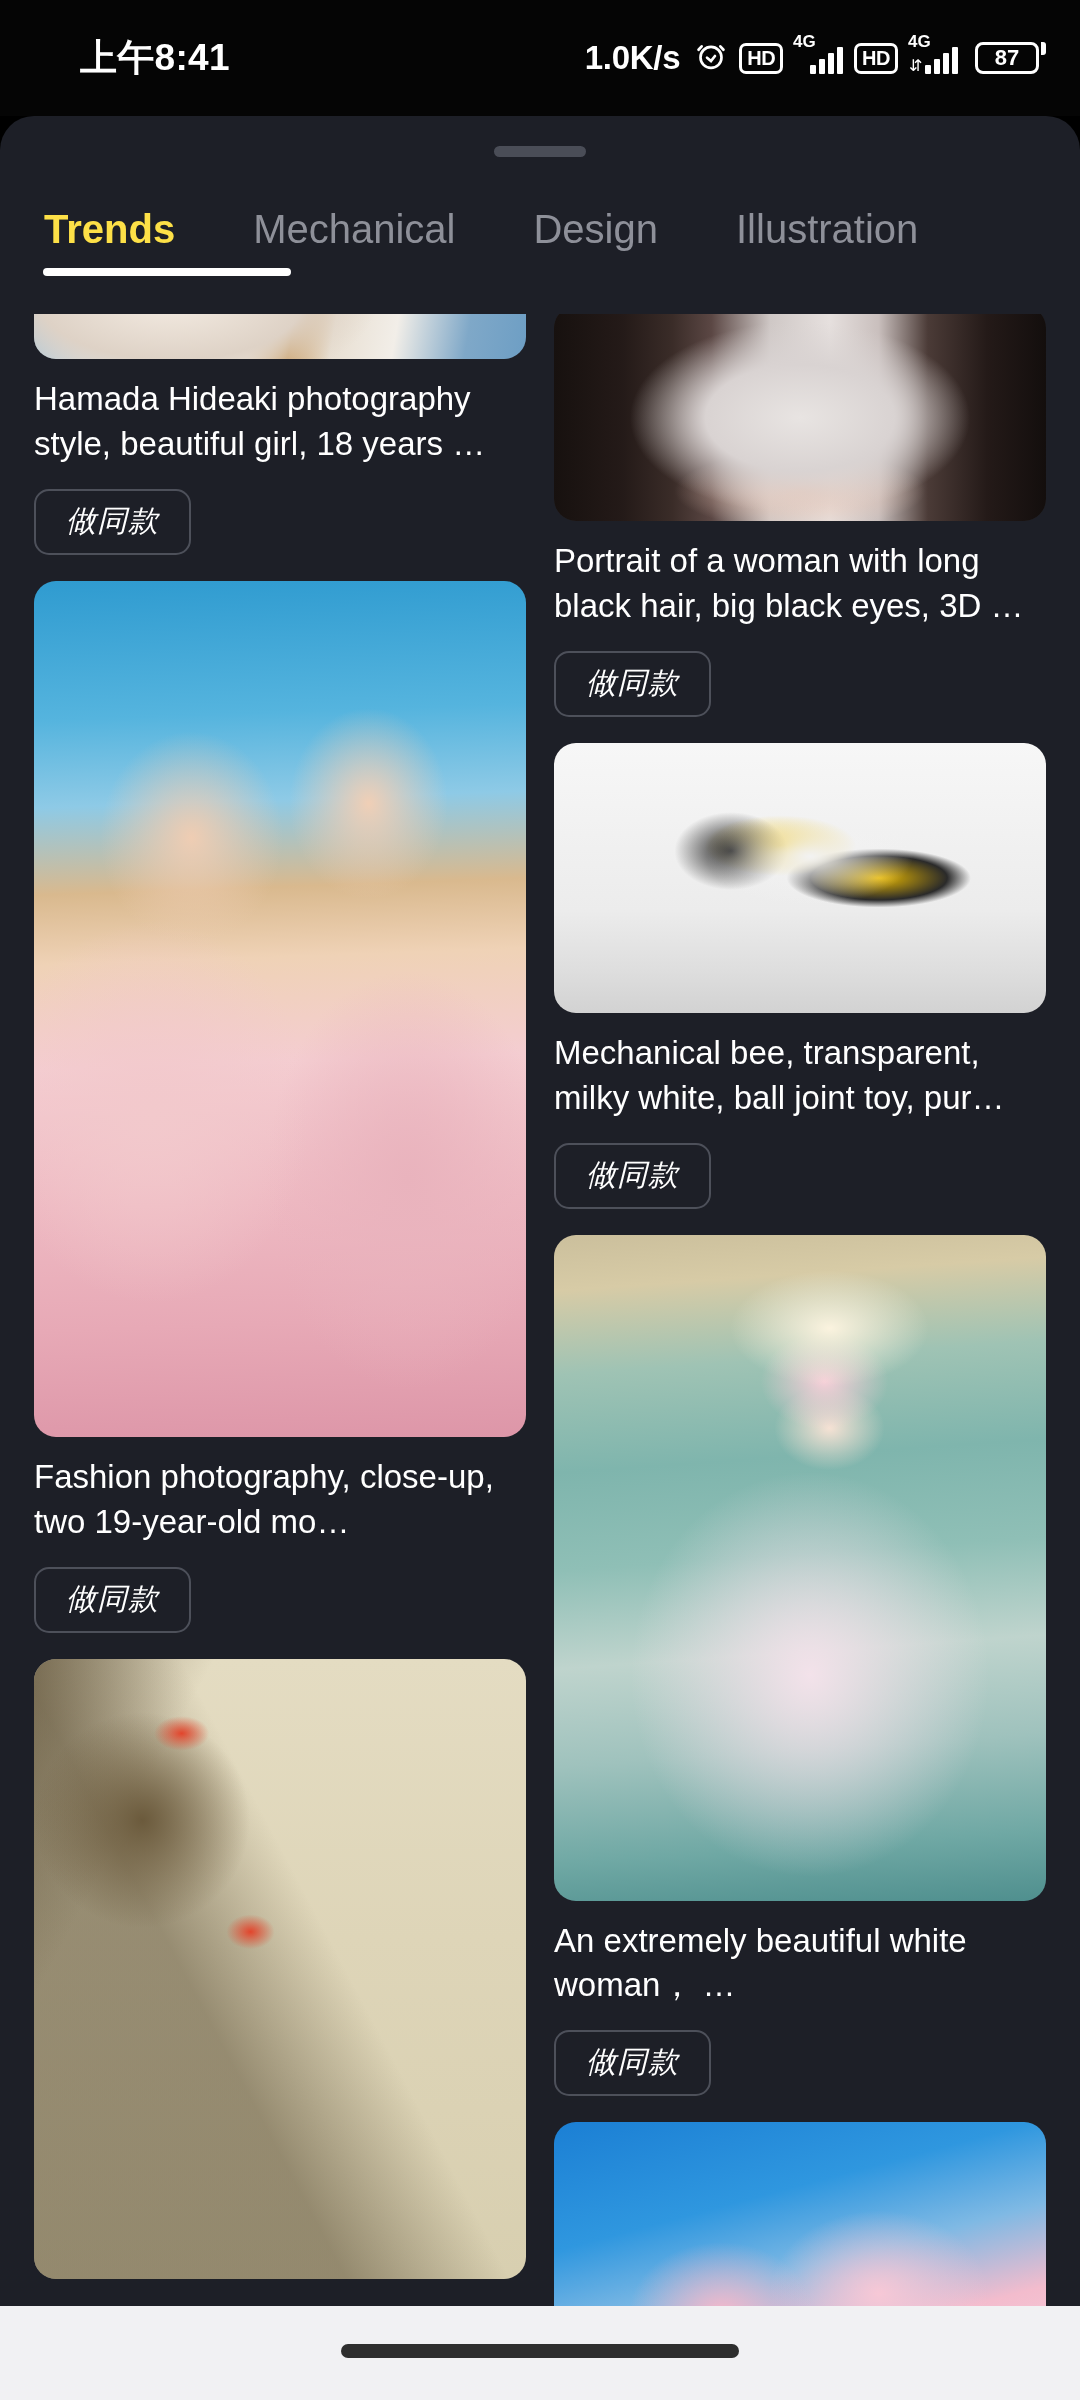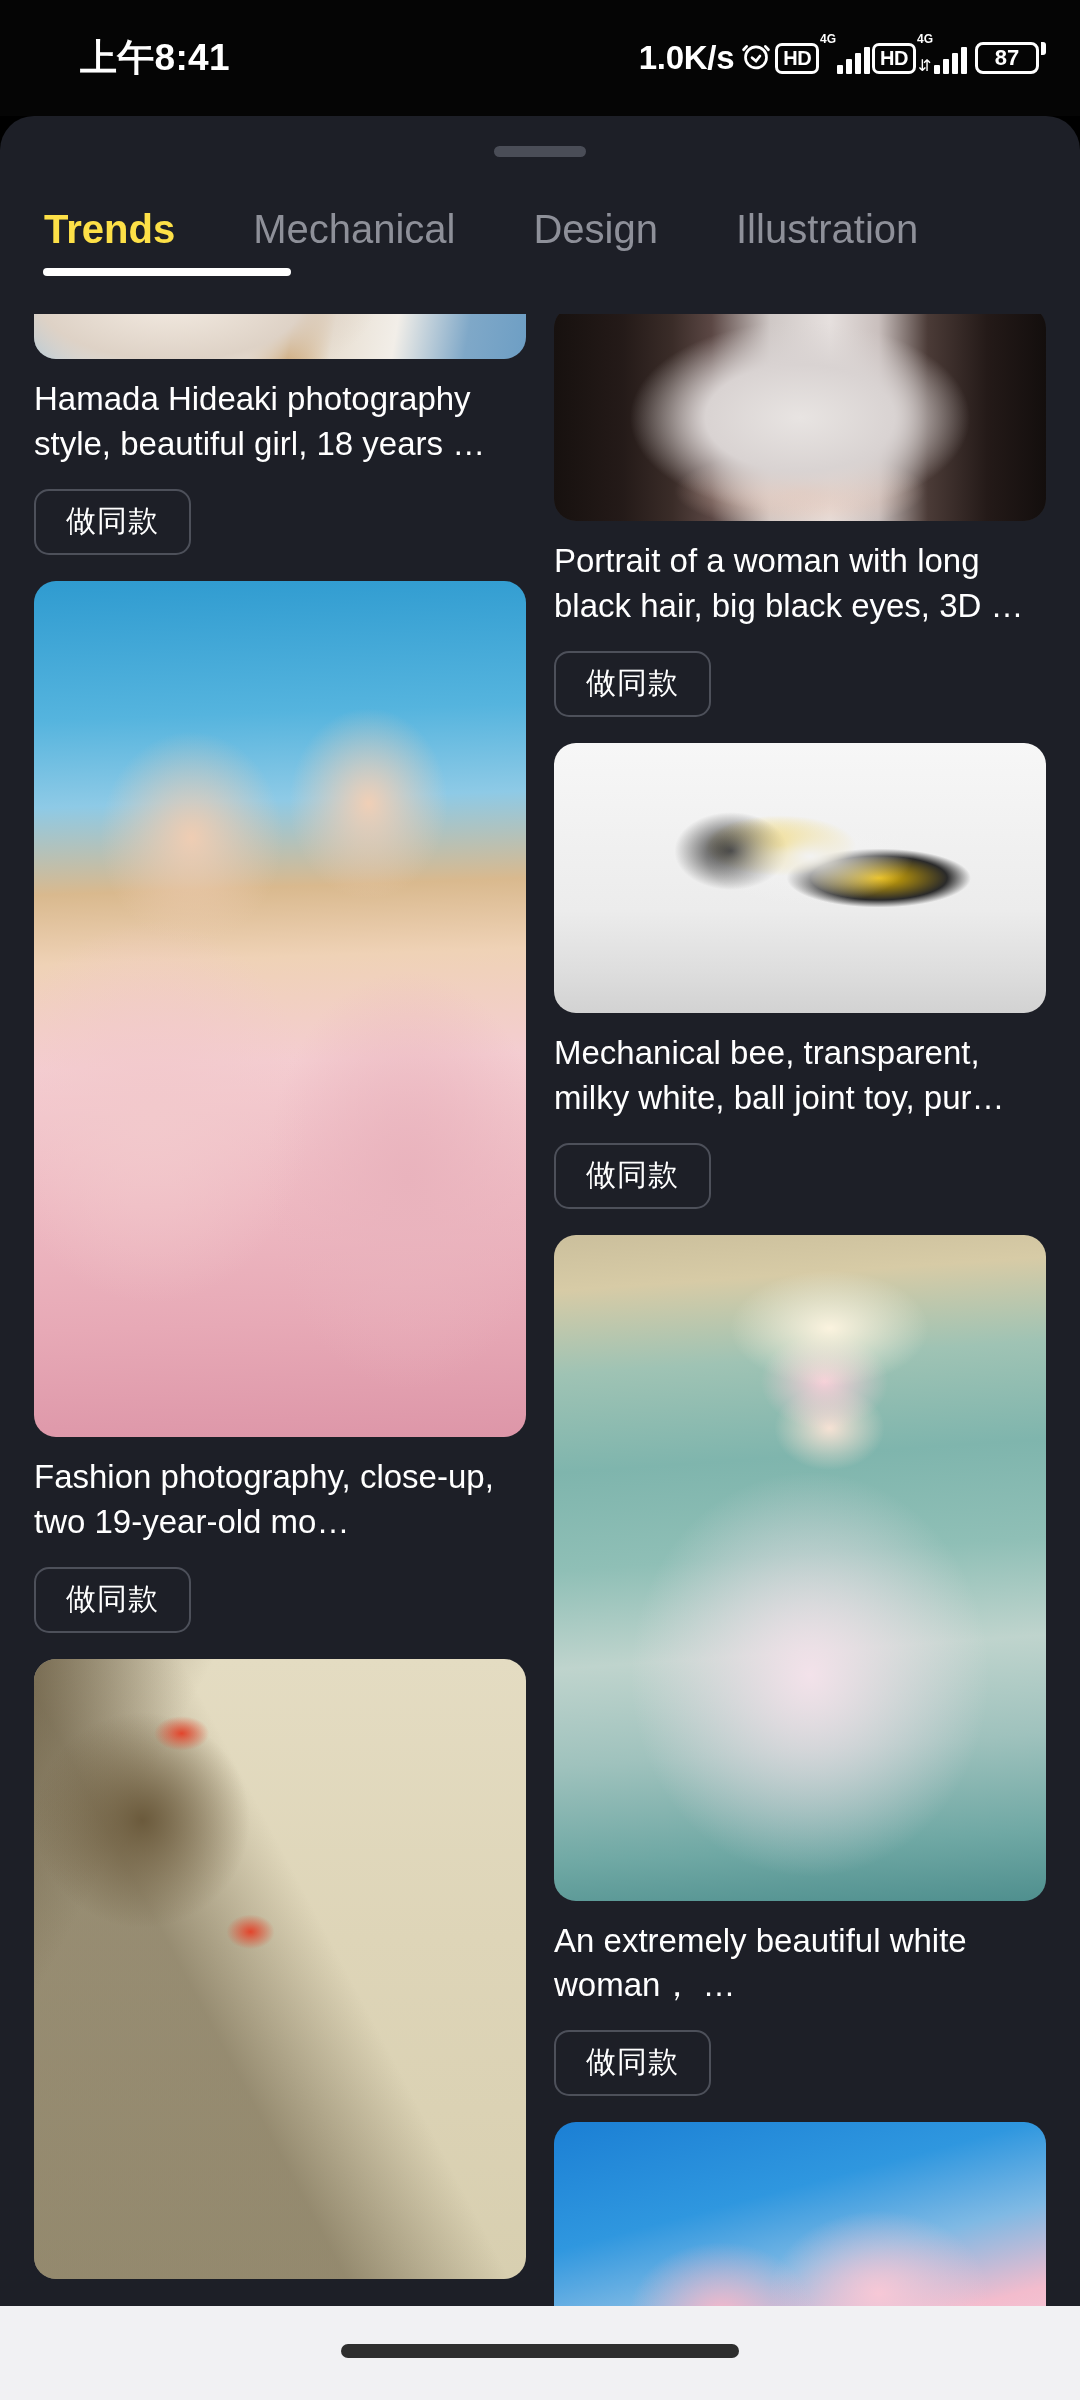--- a/index.html
+++ b/index.html
@@ -31,37 +31,37 @@
   }
   #sb-time {
     color: #ffffff;
     font-size: 37px;
     font-weight: 600;
     letter-spacing: 0.3px;
   }
   #sb-spacer { flex: 1 1 auto; }
   #sb-right {
     flex: 0 0 auto;
-    display: flex; align-items: center; gap: 2px;
+    display: flex; align-items: center; gap: 11px;
   }
   .sb-netspeed {
     color: #fff; font-size: 33px; font-weight: 700;
     letter-spacing: -0.3px; margin-right: 3px;
   }
   .sb-icon { display: block; }
   .hd-badge {
     border: 3px solid #fff; border-radius: 7px;
     color: #fff; font-size: 20px; font-weight: 700;
     padding: 2px 5px 3px 5px; line-height: 1;
     letter-spacing: -0.5px;
   }
   .sig-group { display: flex; align-items: flex-end; gap: 2px; position: relative; padding-top: 4px;}
   .sig-label {
     position: absolute; top: -9px; left: -1px;
-    font-size: 12px; font-weight: 700; color: #fff; line-height: 1;
+    font-size: 17px; font-weight: 700; color: #fff; line-height: 1;
   }
   .bars { display: flex; align-items: flex-end; gap: 3px; height: 28px; margin-left: 16px;}
   .bars i { display: block; width: 6px; background: #fff; border-radius: 1px; }
   .bars i:nth-child(1){height:9px}
   .bars i:nth-child(2){height:15px}
   .bars i:nth-child(3){height:21px}
   .bars i:nth-child(4){height:27px}
   .dataarrows {
     position: absolute; bottom: 0px; left: 0px;
     font-size: 16px; color: #fff; line-height: 1; letter-spacing: -2px;
@@ -168,20 +168,21 @@
     display: inline-block;
     margin-top: 22px;
     padding: 15px 30px 17px 30px;
     border: 2px solid #4d505a;
     border-radius: 15px;
     color: #ffffff;
     font-size: 30px;
     line-height: 1;
     background: transparent;
     letter-spacing: 1px;
+    font-style: italic;
   }
 
   
   #navbar {
     position: absolute; bottom: 0; left: 0;
     width: 1080px; height: 94px;
     background: #f1f1f3;
   }
   #home-indicator {
     position: absolute; left: 50%; top: 38px;

